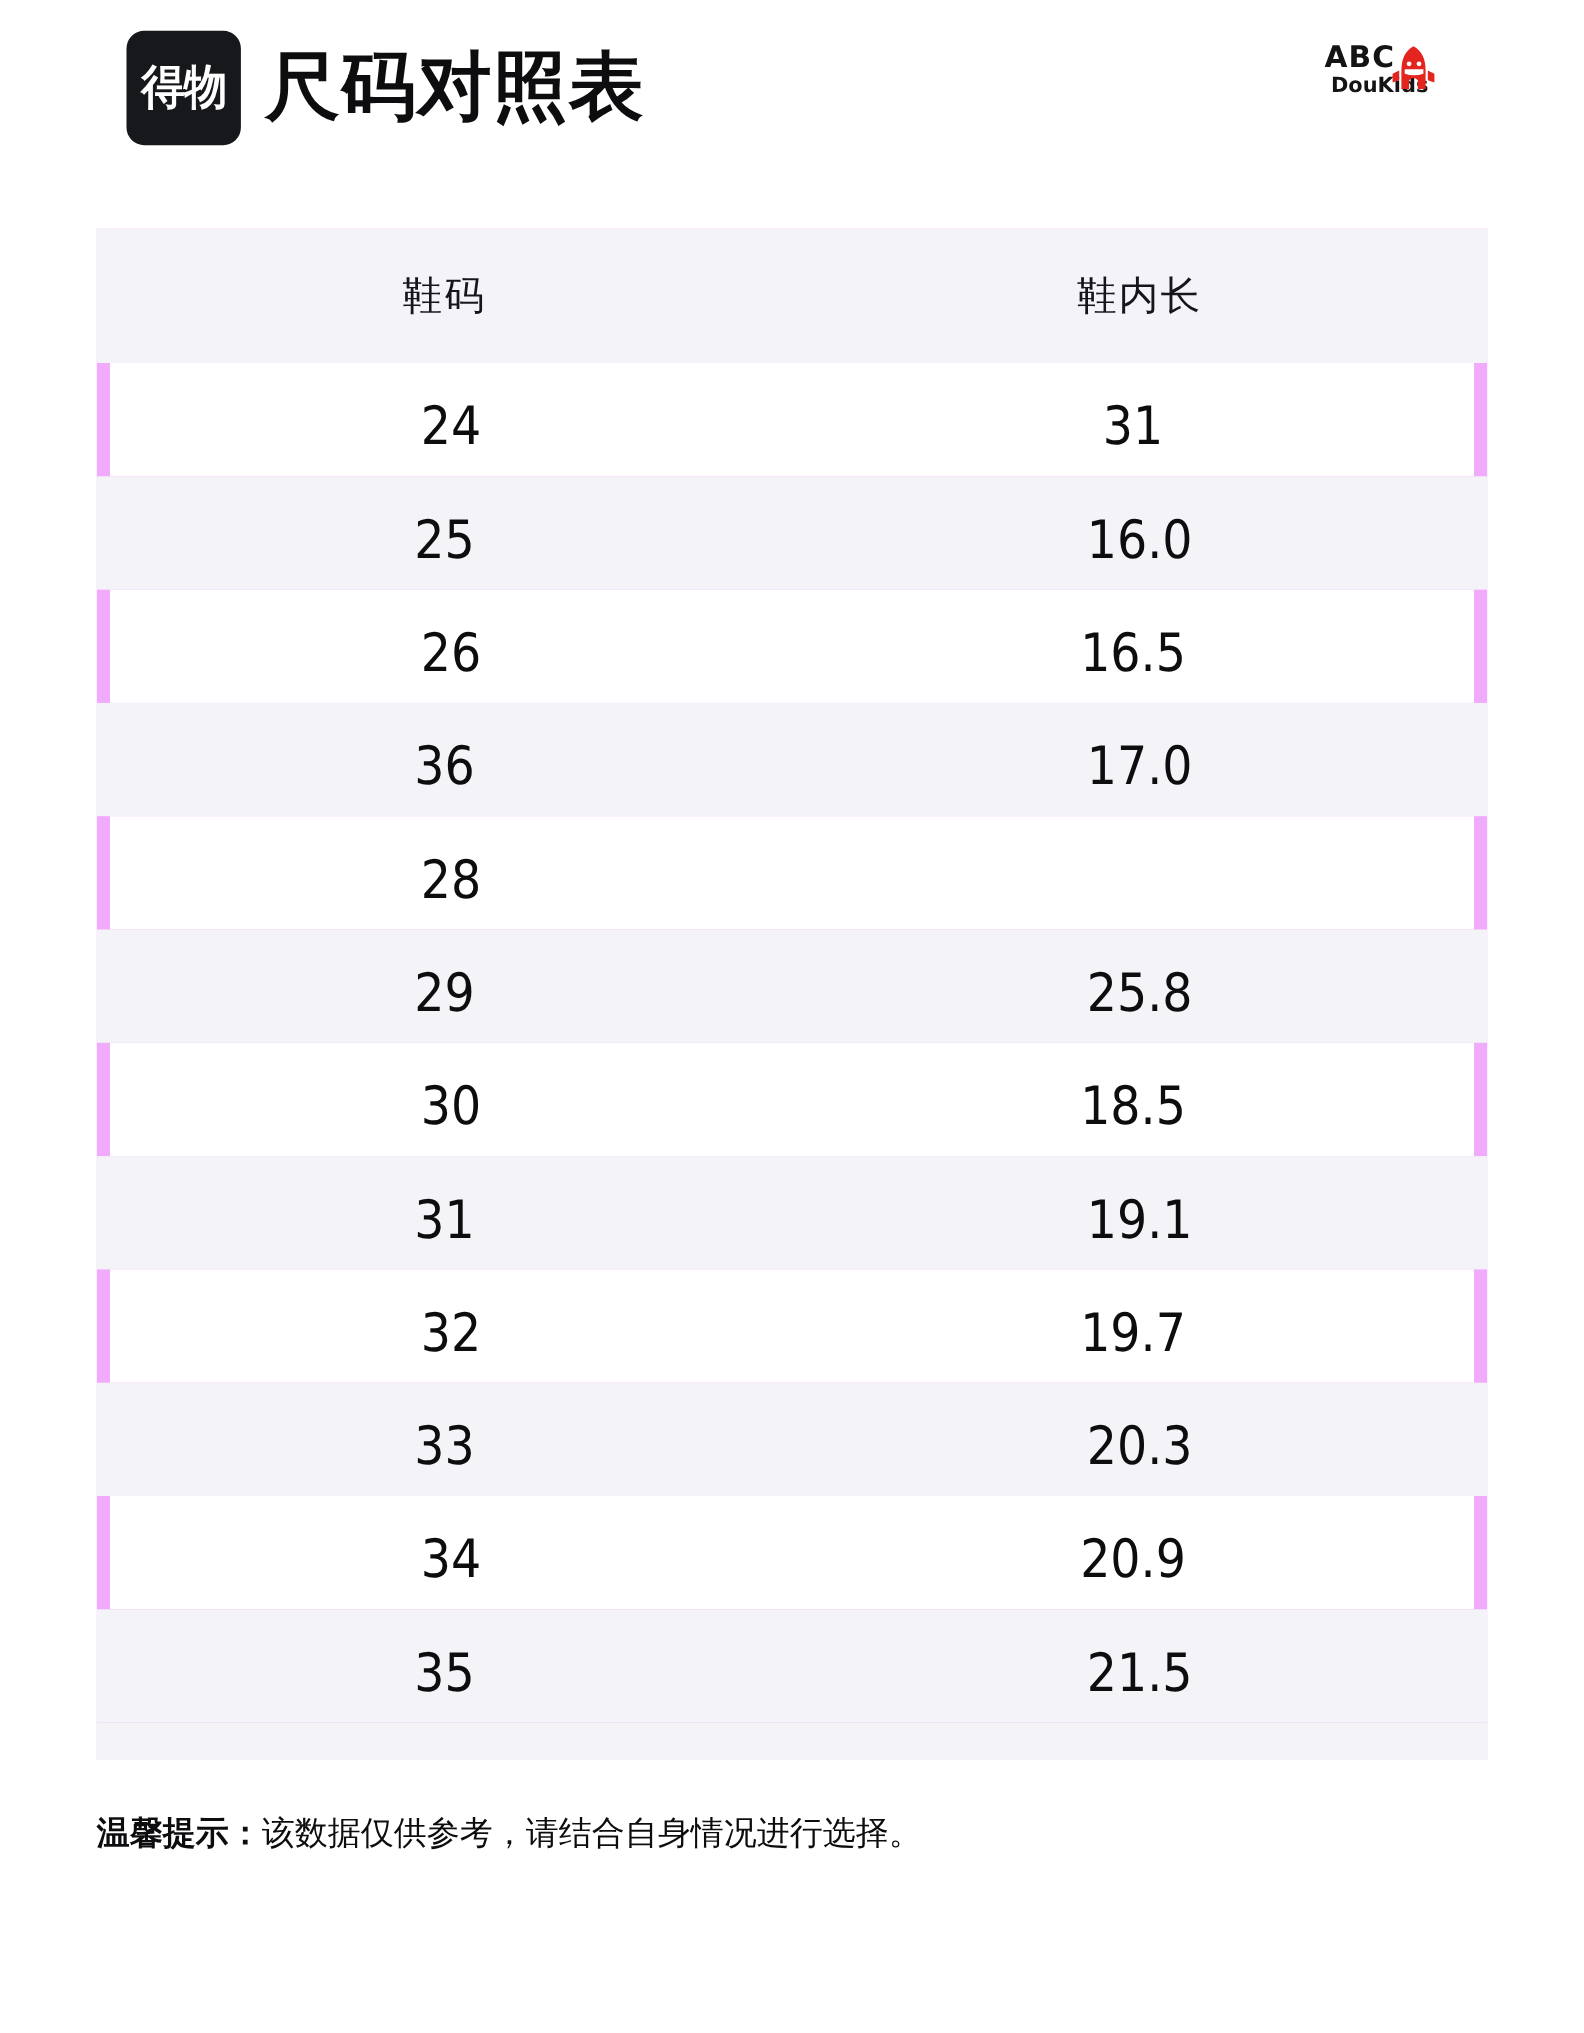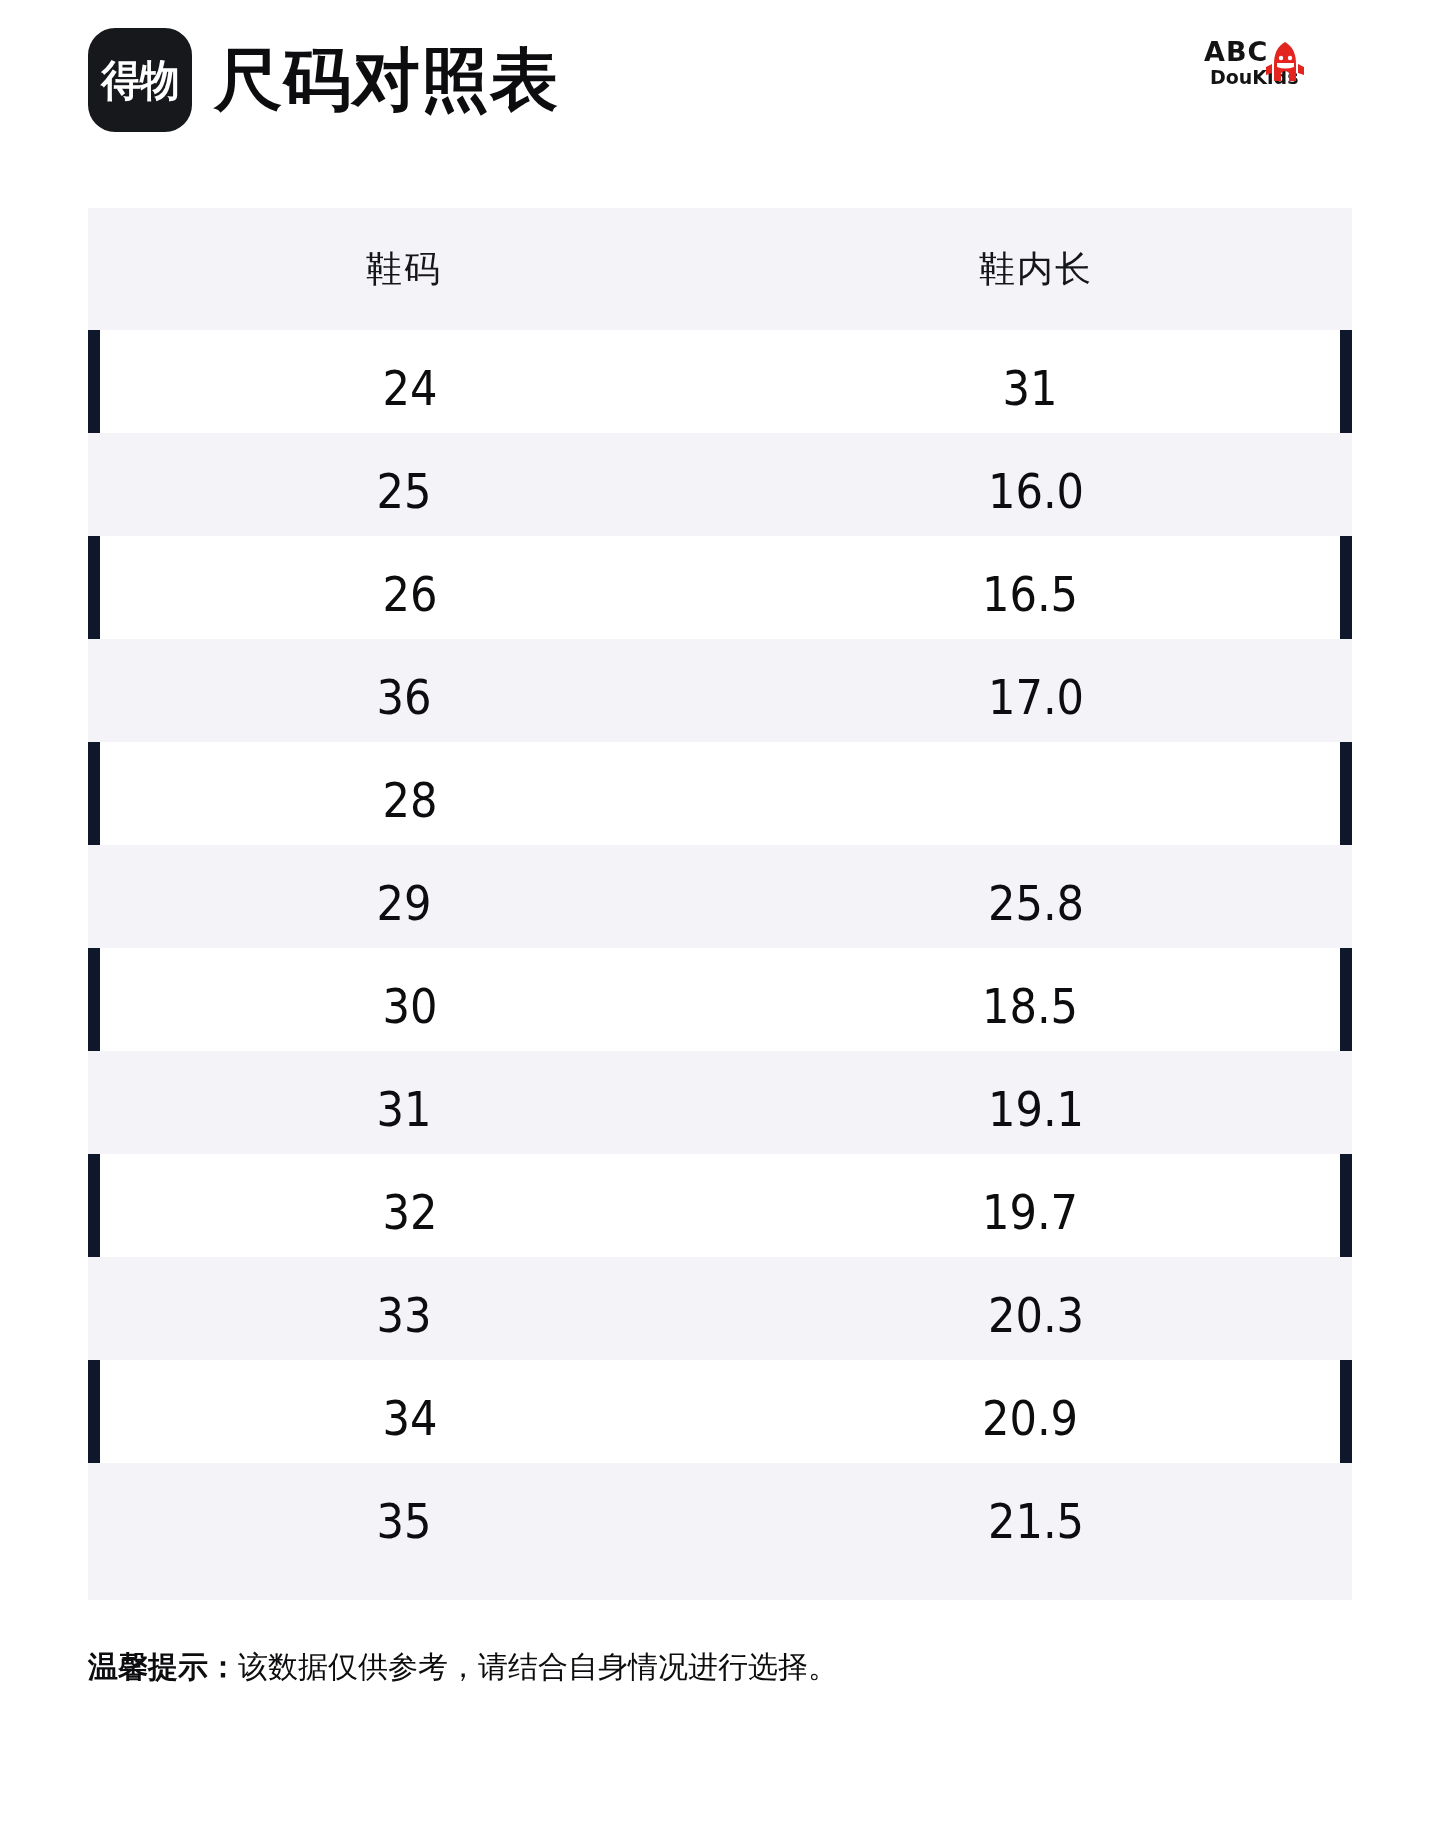--- a/index.html
+++ b/index.html
@@ -37,26 +37,27 @@
     left: 88px;
     top: 28px;
     display: flex;
     align-items: center;
     gap: 22px;
   }
 
   .app-logo {
     width: 104px;
     height: 104px;
-    border-radius: 27px;
+    border-radius: 16px;
     background: #17181c;
     display: flex;
     align-items: center;
     justify-content: center;
     flex: none;
+    margin-left: 27px;
   }
   .app-logo-text {
     color: #ffffff;
     font-size: 43px;
     font-weight: 700;
     letter-spacing: -1px;
     line-height: 1;
     font-family: "DejaVu Sans", "Liberation Sans", sans-serif;
     transform: scaleX(0.92);
   }
@@ -80,21 +81,21 @@
     height: 64px;
   }
   .brand-mark svg { display: block; }
 
   
   .size-table {
     position: absolute;
     left: 88px;
     top: 208px;
     width: 1264px;
-    background: #0f172a;
+    background: #f0abfc;
     overflow: hidden;
   }
 
   .table-head {
     display: flex;
     height: 122px;
     align-items: center;
     background: #f3f3f8;
   }
   .table-head .cell {

